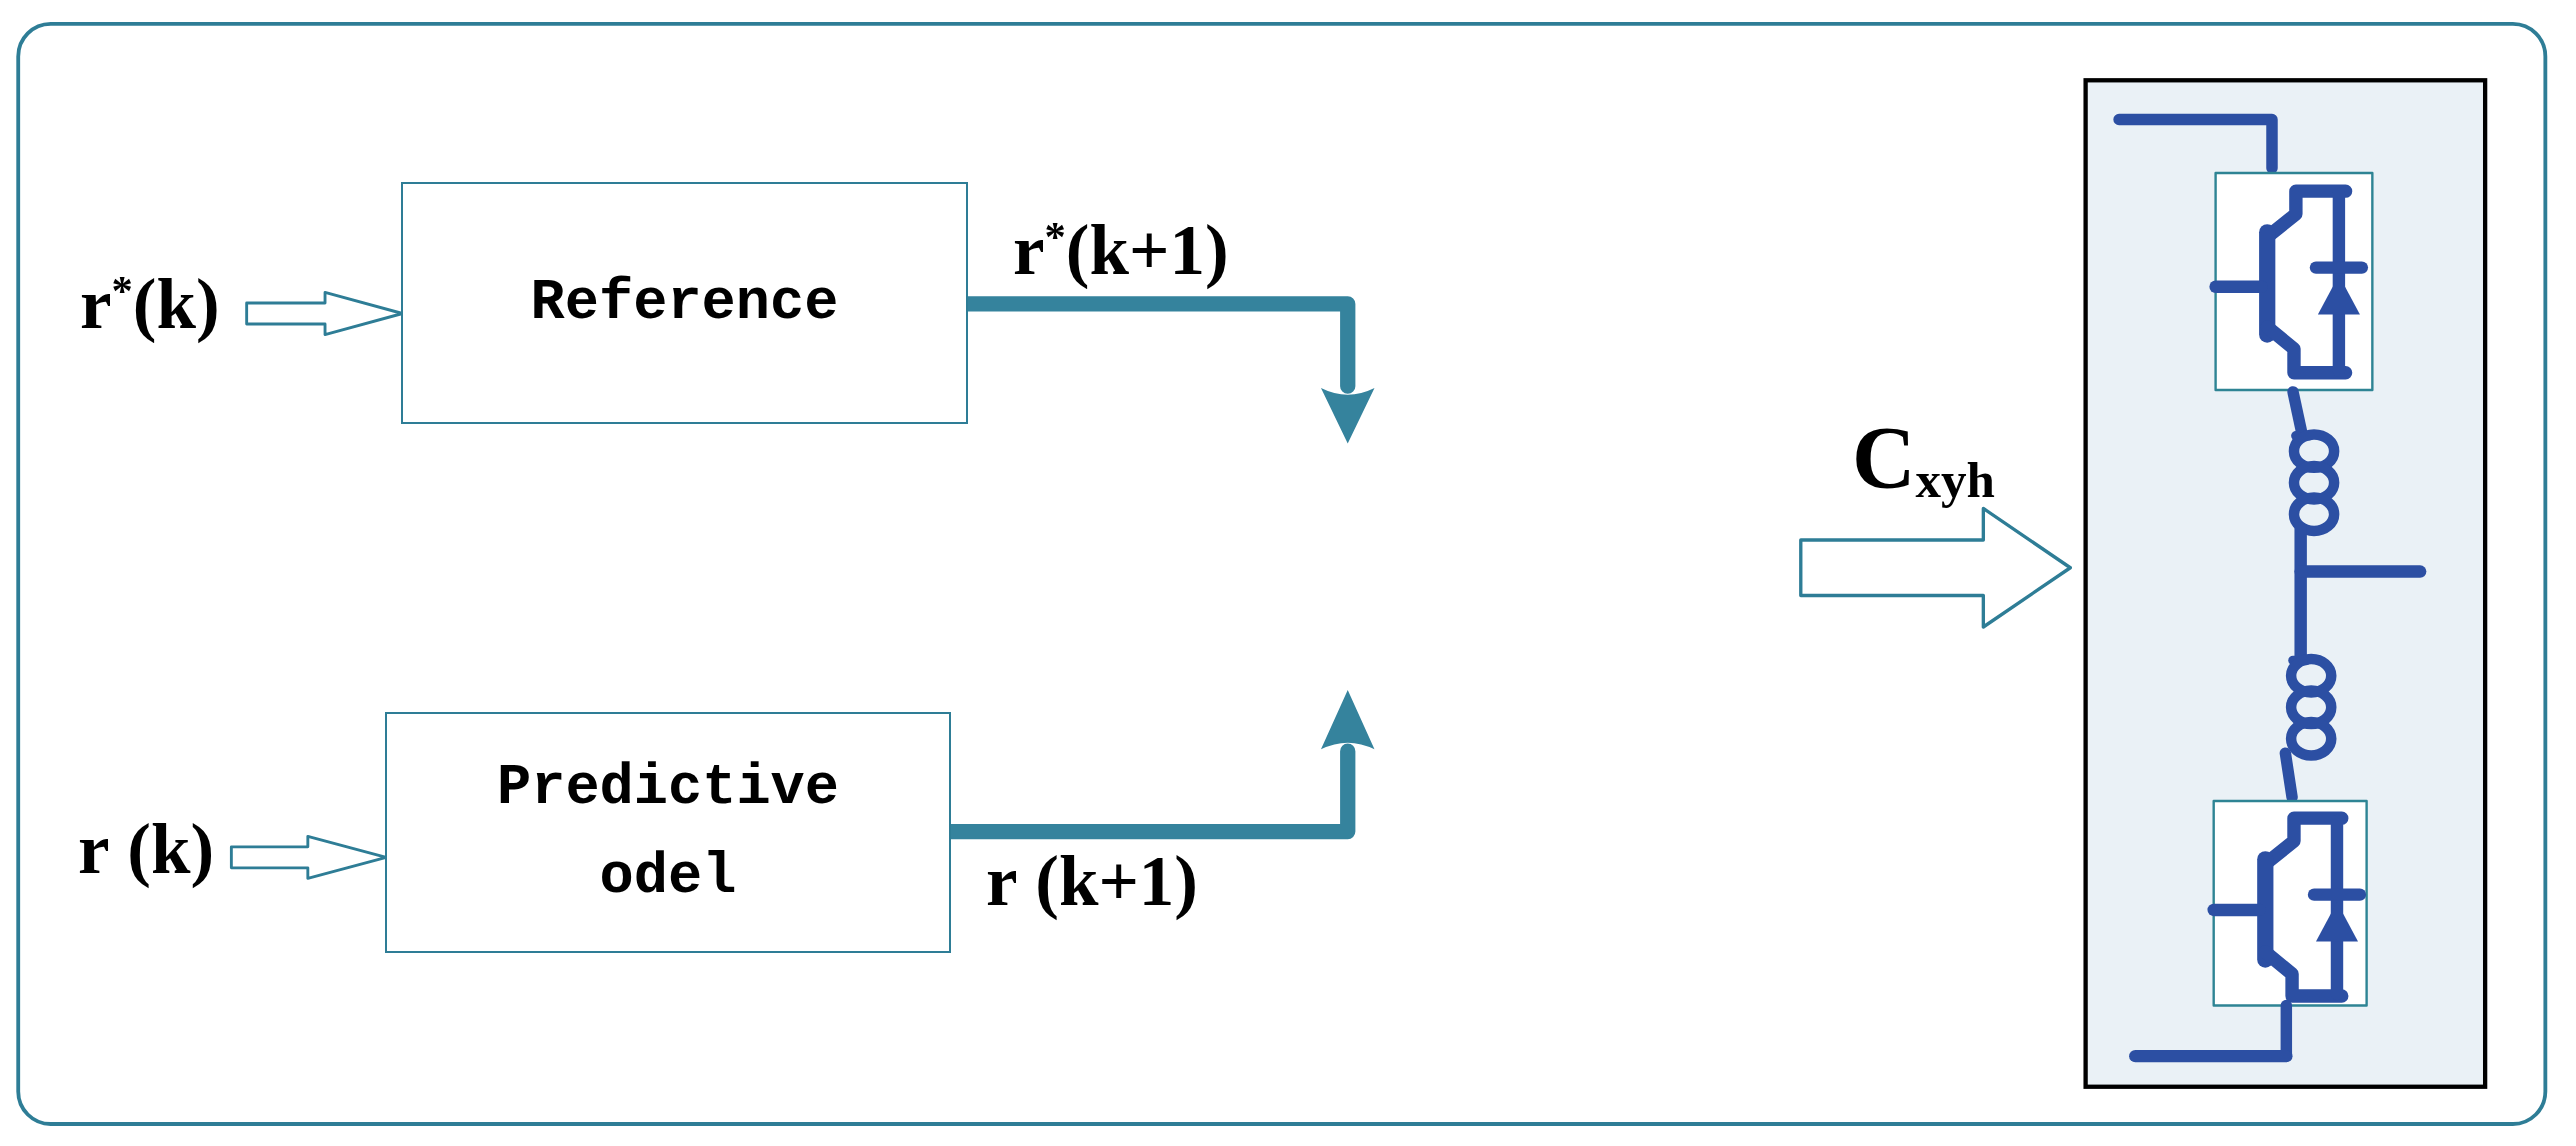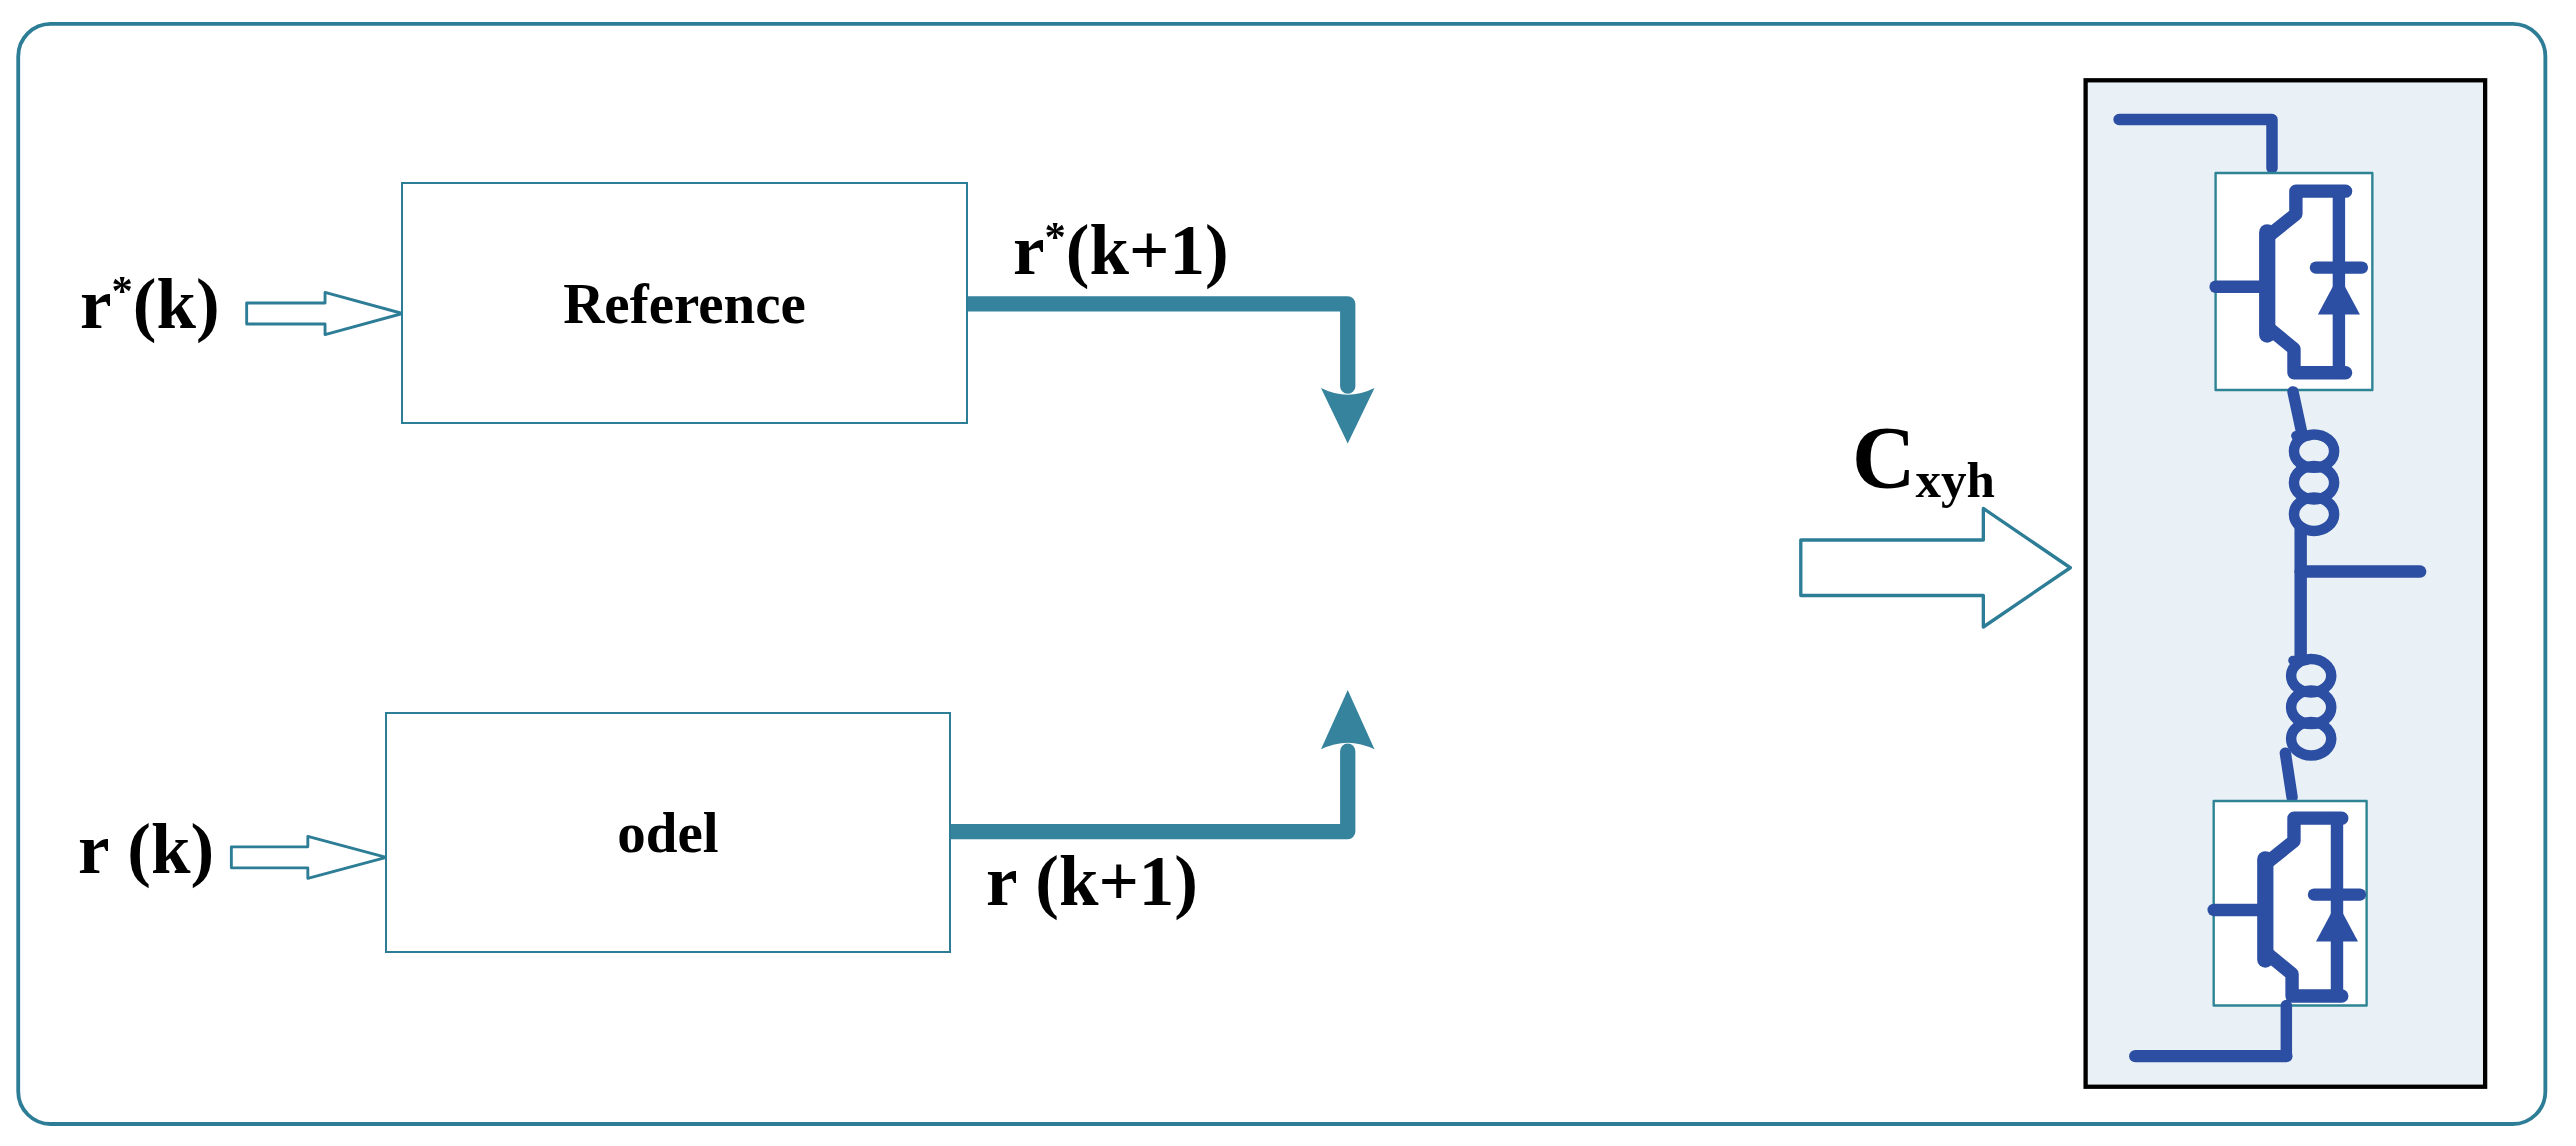--- a/index.html
+++ b/index.html
@@ -3,21 +3,21 @@
 <meta charset="utf-8">
 <style>
   html,body{margin:0;padding:0;background:#ffffff;}
   body{width:2576px;height:1146px;position:relative;overflow:hidden;
        font-family:"Liberation Serif", "DejaVu Serif", serif;color:#000;}
   .canvas{position:absolute;left:0;top:0;width:2576px;height:1146px;}
   svg.art{position:absolute;left:0;top:0;}
 
   .block{position:absolute;box-sizing:border-box;background:#ffffff;
          border:2.9px solid #2e7d96;display:flex;flex-direction:column;
-         justify-content:center;align-items:center;text-align:center;}
+         justify-content:center;align-items:center;text-align:center;font-family:Liberation Mono, monospace;}
   .block .bl{font-size:57px;line-height:89px;font-weight:700;white-space:nowrap;}
   #ref-block {left:401px; top:182px; width:567px; height:242px;}
   #cost-block{left:1222px;top:446px; width:577px; height:240px;}
   #pred-block{left:385px; top:712px; width:566px; height:241px;}
 
   .lbl{position:absolute;font-weight:700;font-size:71px;white-space:nowrap;}
   #label-input-top {left:80px;  top:264px;}
   #label-input-bottom{left:78px;top:809px;font-family:Liberation Serif, serif;}
   #label-signal-top{left:1013px;top:210px;}
   #label-signal-bottom{left:986px;top:841px;}
@@ -99,20 +99,21 @@
       </g>
     </g>
   </svg>
 
   <div class="block" id="ref-block">
     <div class="bl">Reference</div>
   </div>
 
 
   <div class="block" id="pred-block">
+    <div class="bl">Predictive</div>
     <div class="bl">odel</div>
   </div>
 
   <div class="lbl" id="label-input-top">
     <span>r</span><span class="sup">*</span><span>(k)</span>
   </div>
 
   <div class="lbl" id="label-input-bottom">
     <span>r</span><span class="sup"></span><span> (k)</span>
   </div>

